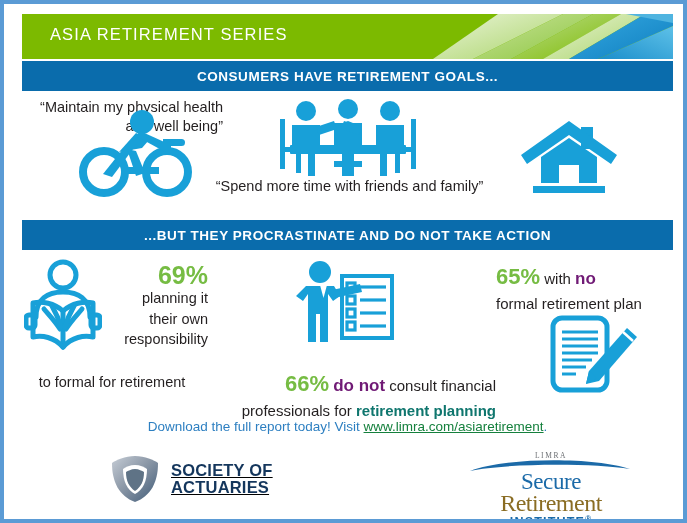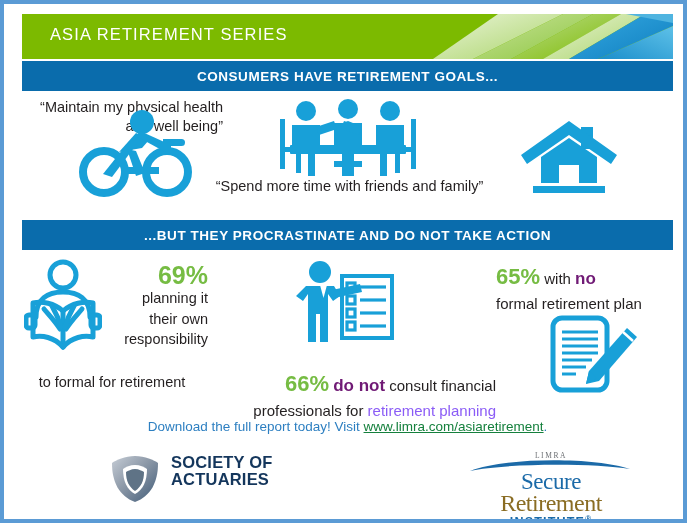--- a/index.html
+++ b/index.html
@@ -33,21 +33,21 @@
   #banner1{top:57px;}
   #banner2{top:216px;}
 
   
   .quote{
     color:#231f20;font-size:14.5px;line-height:1.28;
     font-family:"Liberation Sans",sans-serif;font-weight:400;
   }
   .abs{position:absolute;}
   .pct{color:#76bc43;font-weight:700;}
-  .blue-t{color:#8b5cf6;font-weight:400;}
+  .blue-t{color:#0f766e;font-weight:700;}
   .bold{font-weight:700;color:#701a75;}
 
   
   #q1{left:14px;top:94px;width:205px;text-align:right;}
   #q2{left:208px;top:173px;width:275px;text-align:center;}
   #q3{left:478px;top:94px;width:196px;text-align:right;}
 
   
   #icon-bike{left:75px;top:105px;}
   #icon-table{left:268px;top:95px;}
@@ -67,21 +67,21 @@
   #stat3{left:492px;top:258px;width:186px;text-align:left;font-size:15px;line-height:1.4;color:#231f20;}
   #stat3 .big{font-size:22px;}
 
   
   #cta{
     position:absolute;left:0;top:415px;width:687px;text-align:center;
     color:#2d7fc1;font-size:13.5px;
   }
   #cta a{color:#15803d;text-decoration:underline;}
 
-  .logo-soa{position:absolute;left:105px;top:450px;display:flex;gap:10px;}
+  .logo-soa{position:absolute;left:105px;top:450px;display:flex;align-items:center;gap:10px;text-decoration:underline;}
   .soa-text{line-height:1.02;color:#14365c;font-weight:700;font-size:16.5px;letter-spacing:.2px;}
   .logo-limra{position:absolute;left:462px;top:447px;width:170px;text-align:center;}
   .limra-word{font-family:"Liberation Serif",serif;font-size:7.5px;letter-spacing:1.6px;color:#6c6f73;}
   .limra-secure{font-family:"Liberation Serif",serif;font-size:23px;color:#1b6aa8;line-height:.93;letter-spacing:-.4px;}
   .limra-ret{font-family:"Liberation Serif",serif;font-size:24px;color:#8a6d24;line-height:.92;letter-spacing:-.5px;}
   .limra-inst{font-size:12.5px;font-weight:700;color:#1b6aa8;letter-spacing:1.2px;}
 </style>
 </head>
 <body>
 

